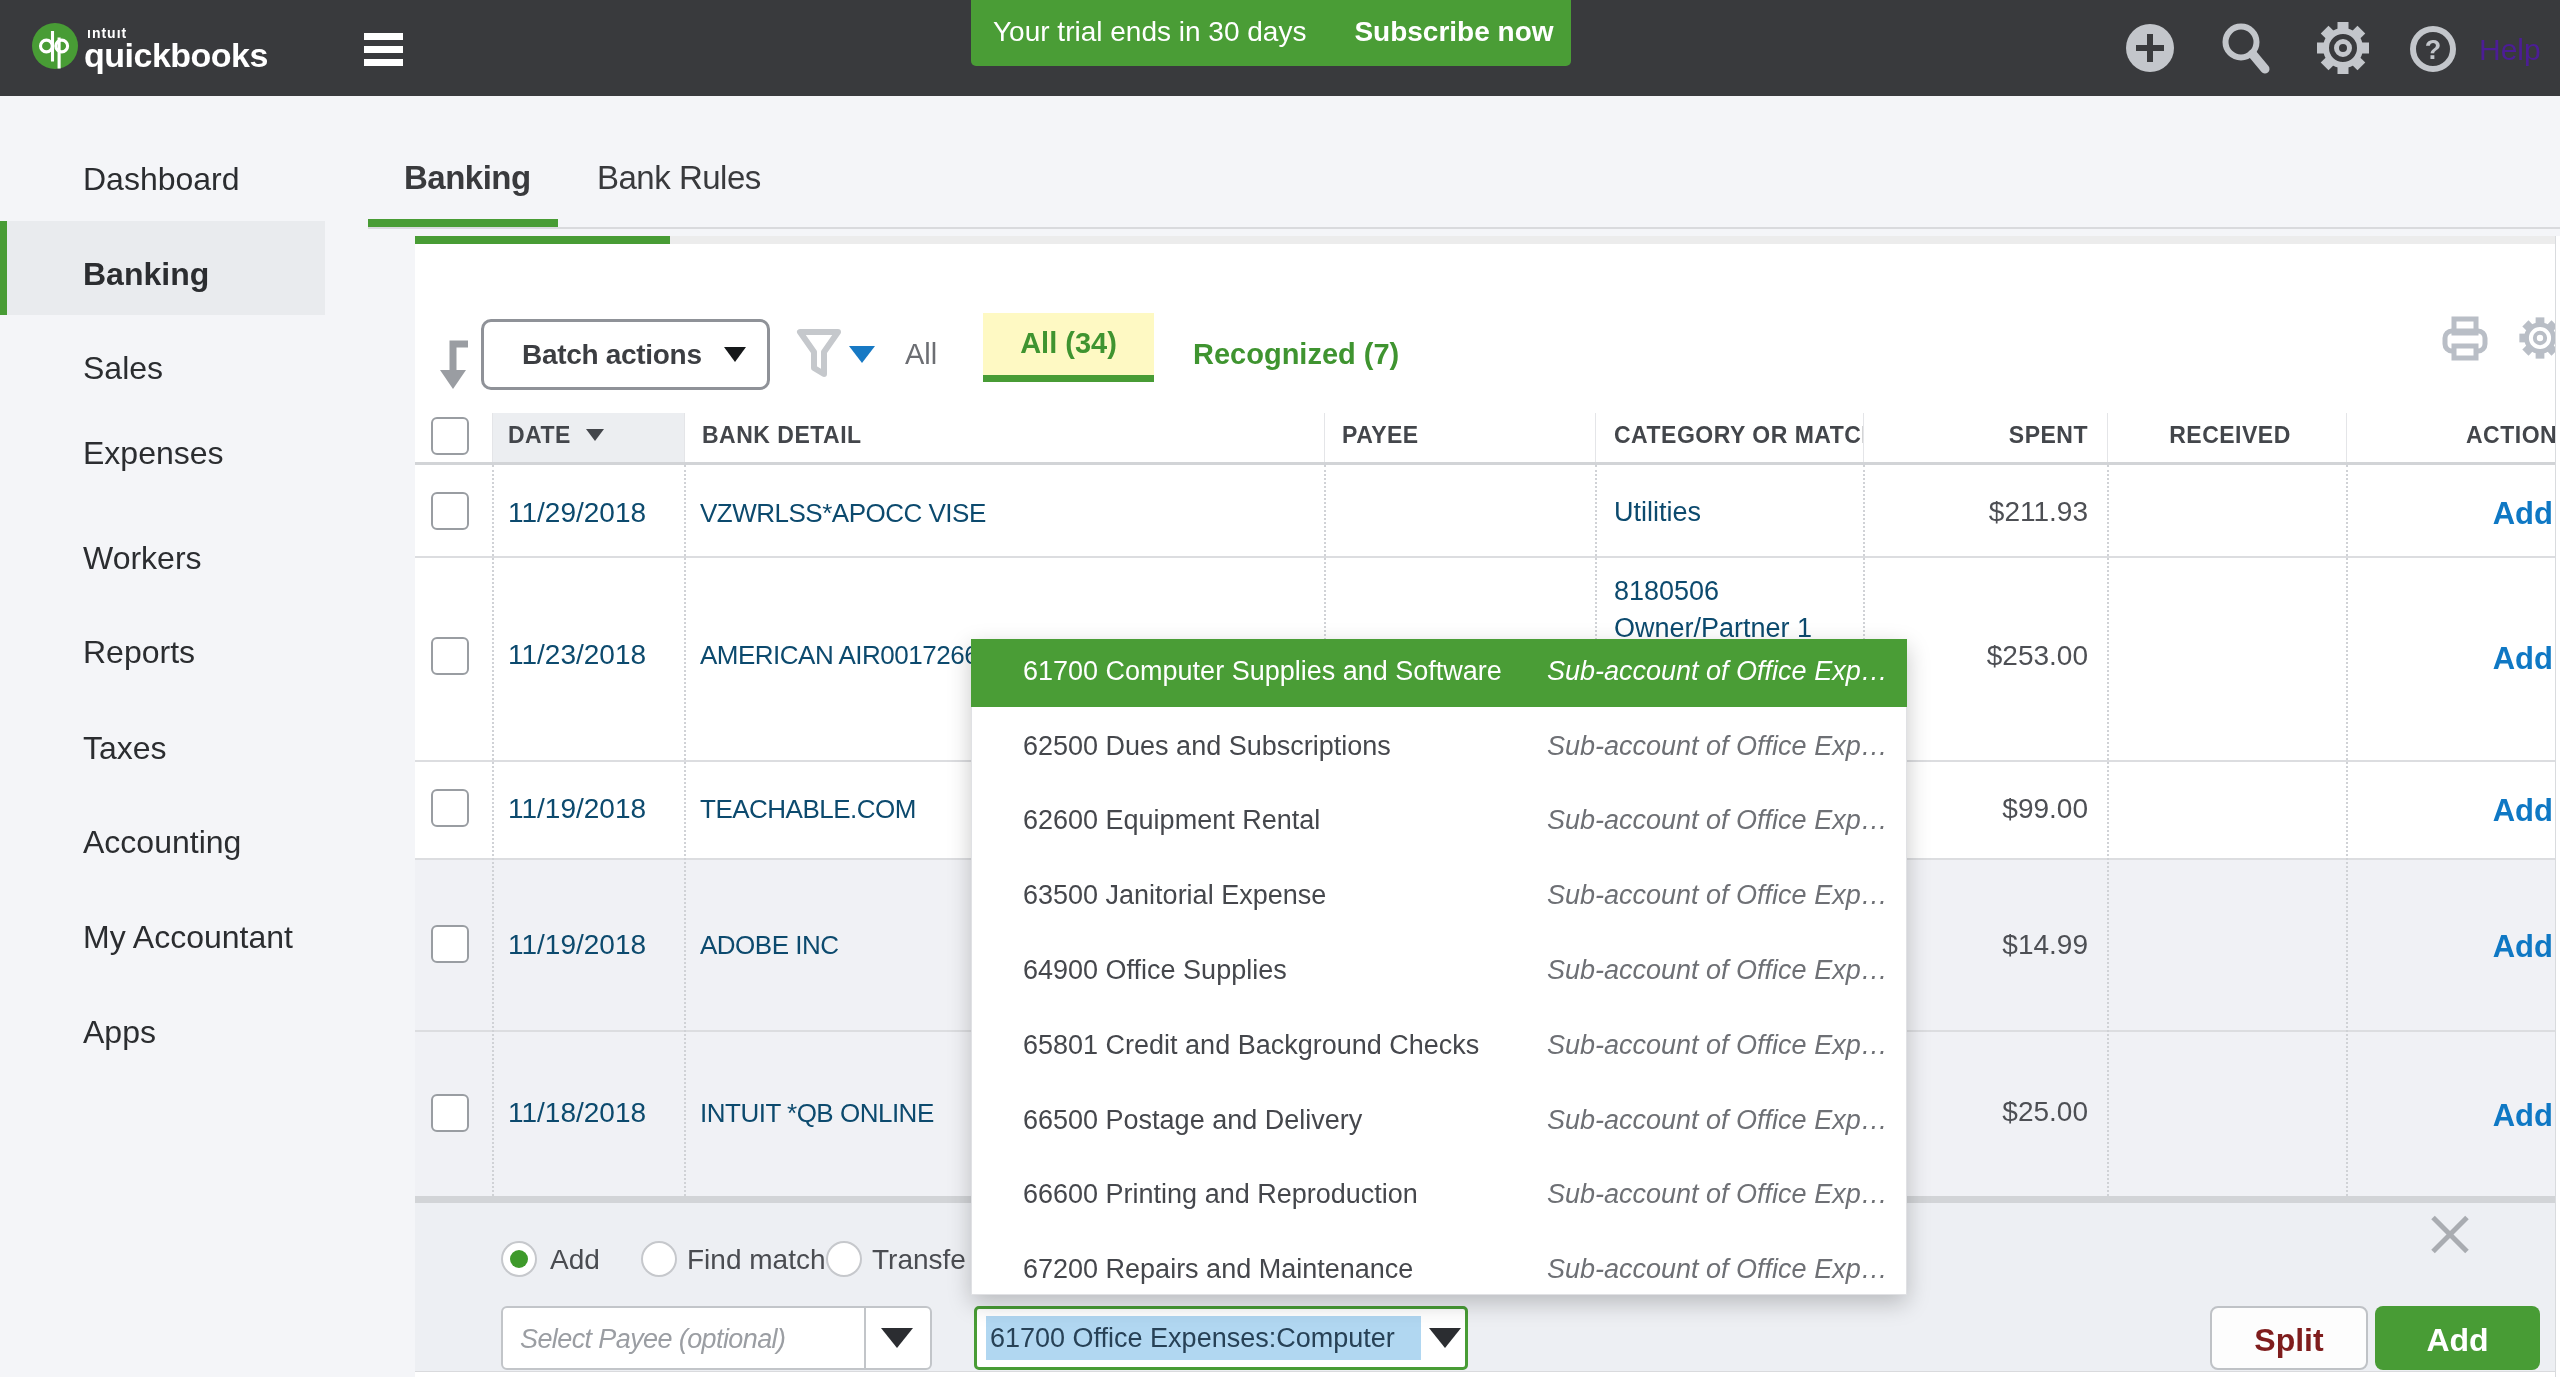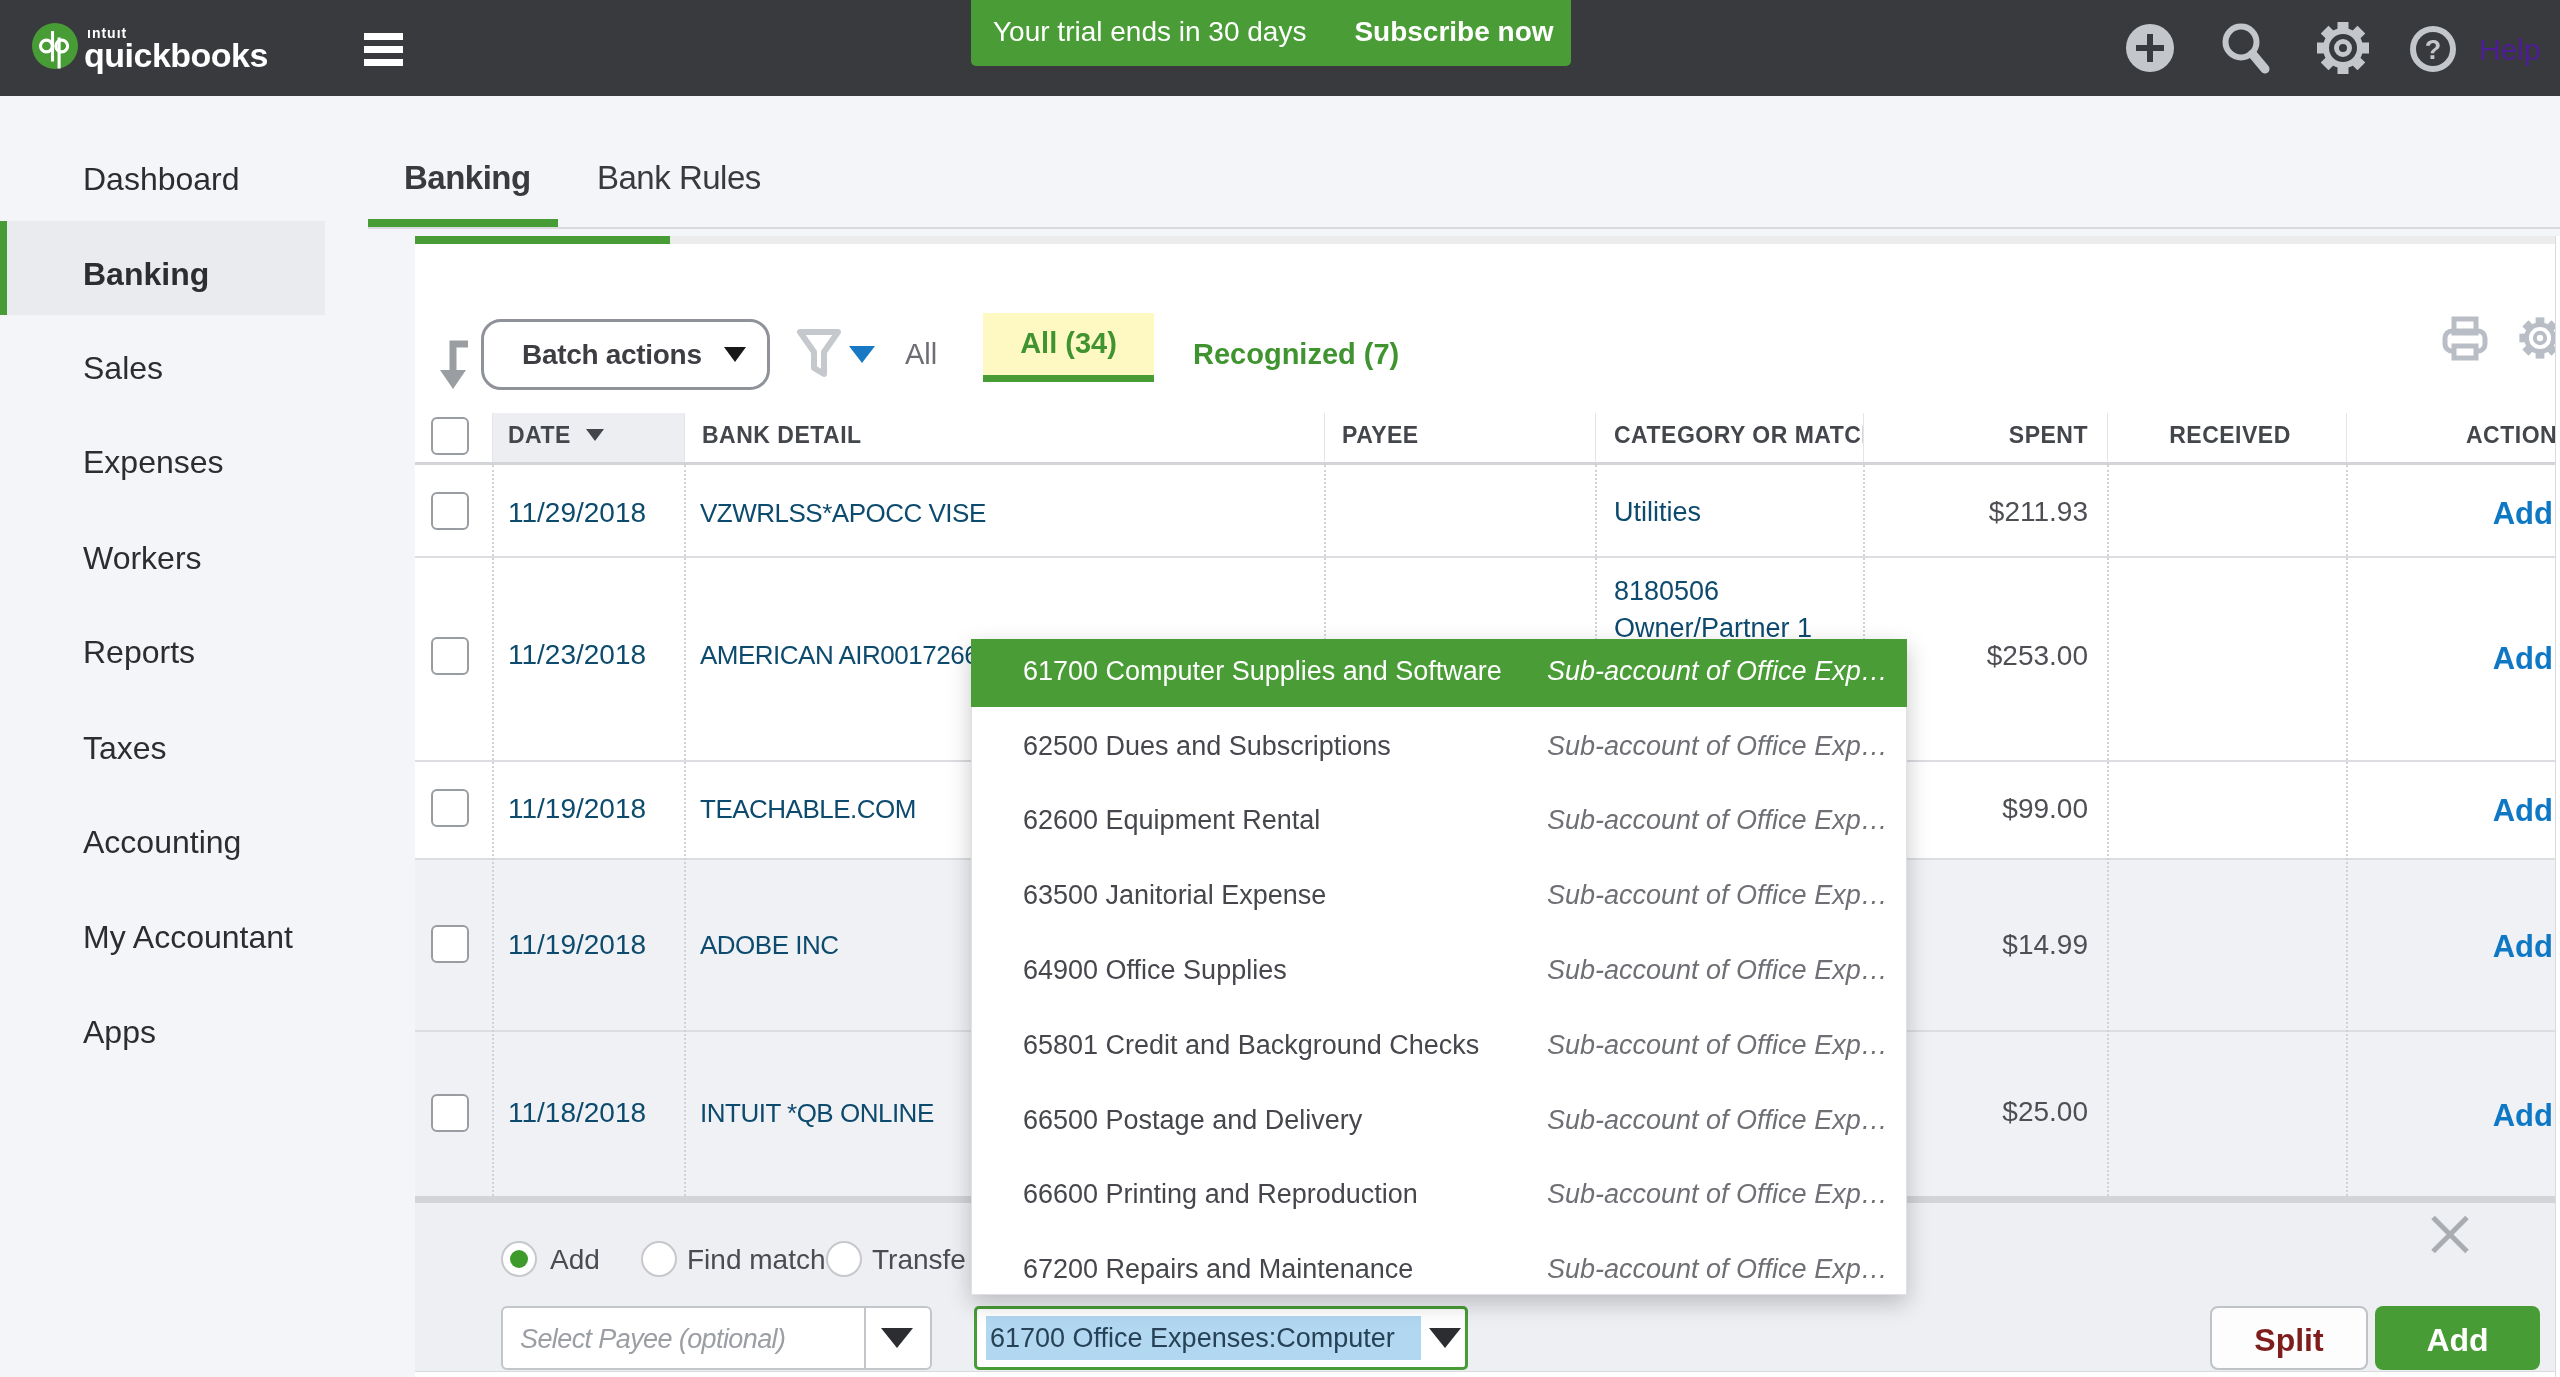--- a/index.html
+++ b/index.html
@@ -26,21 +26,21 @@
 #tabBanking{position:absolute;left:404px;top:159px;font-size:33px;font-weight:bold;letter-spacing:-0.5px}
 #tabRules{position:absolute;left:597px;top:159px;font-size:33px;letter-spacing:-0.5px}
 #tabUnderline{position:absolute;left:368px;top:219px;width:190px;height:8px;background:#489c35}
 #tabDivider{position:absolute;left:368px;top:227px;width:2192px;height:2px;background:#d9dadd}
 
 #card{position:absolute;left:415px;top:236px;width:2145px;height:960px;background:#fff}
 #progressTrack{position:absolute;left:415px;top:236px;width:2145px;height:8px;background:#ececec}
 #progressFill{position:absolute;left:415px;top:236px;width:255px;height:8px;background:#489c35}
 
 #batchBtn{position:absolute;left:481px;top:319px;width:289px;height:71px;background:#fff;
-  border:3px solid #8f9298;border-radius:20px;font-size:28px;font-weight:bold;color:#3c3e42;letter-spacing:-0.3px;
+  border:3px solid #8f9298;border-radius:10px;font-size:28px;font-weight:bold;color:#3c3e42;letter-spacing:-0.3px;
   line-height:65px;text-align:left;padding-left:38px}
 .caret{display:inline-block;width:0;height:0;border-left:11px solid transparent;border-right:11px solid transparent;border-top:15px solid #16181a;vertical-align:middle;margin-left:22px;margin-bottom:4px}
 #allTxt{position:absolute;left:905px;top:338px;font-size:29px;color:#6c6e73}
 #all34{position:absolute;left:983px;top:313px;width:171px;height:69px;background:#fef9c3;
   border-bottom:7px solid #489c35;font-size:29px;font-weight:bold;color:#3f9430;text-align:center;line-height:60px}
 #recog{position:absolute;left:1193px;top:338px;font-size:29px;font-weight:bold;color:#3f9430}
 
 .hdr{position:absolute;top:422px;font-size:23px;font-weight:bold;color:#43464b;letter-spacing:0.5px;white-space:nowrap}
 #dateHdrBg{position:absolute;left:492px;top:413px;width:192px;height:49px;background:#eceef1}
 #hdrLine{position:absolute;left:415px;top:462px;width:2145px;height:3px;background:#d2d4d7}
@@ -135,21 +135,21 @@
   <circle cx="23" cy="49" r="20" fill="none" stroke="#c3c6cb" stroke-width="6"></circle>
   <text x="23" y="59" text-anchor="middle" font-size="27" font-weight="bold" fill="#c3c6cb" font-family="Liberation Sans">?</text>
 </svg>
 <div id="helpText">Help</div>
 
 <div id="navSel"></div>
 <div id="navSelBar"></div>
 <div class="nav" style="top:161px">Dashboard</div>
 <div class="nav" style="top:256px;font-weight:bold">Banking</div>
 <div class="nav" style="top:350px">Sales</div>
-<div class="nav" style="top:444px">Expenses</div>
+<div class="nav" style="top:435px">Expenses</div>
 <div class="nav" style="top:540px">Workers</div>
 <div class="nav" style="top:634px">Reports</div>
 <div class="nav" style="top:730px">Taxes</div>
 <div class="nav" style="top:824px">Accounting</div>
 <div class="nav" style="top:919px">My Accountant</div>
 <div class="nav" style="top:1014px">Apps</div>
 
 <div id="tabBanking">Banking</div>
 <div id="tabRules">Bank Rules</div>
 <div id="tabUnderline"></div>

